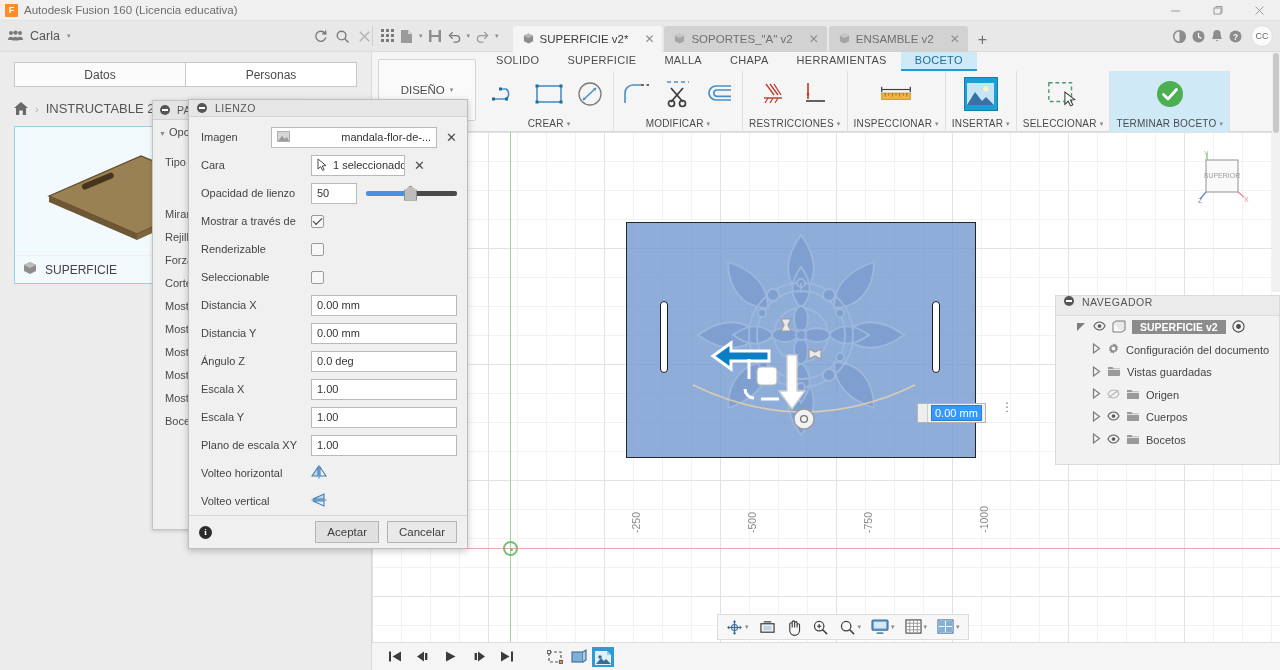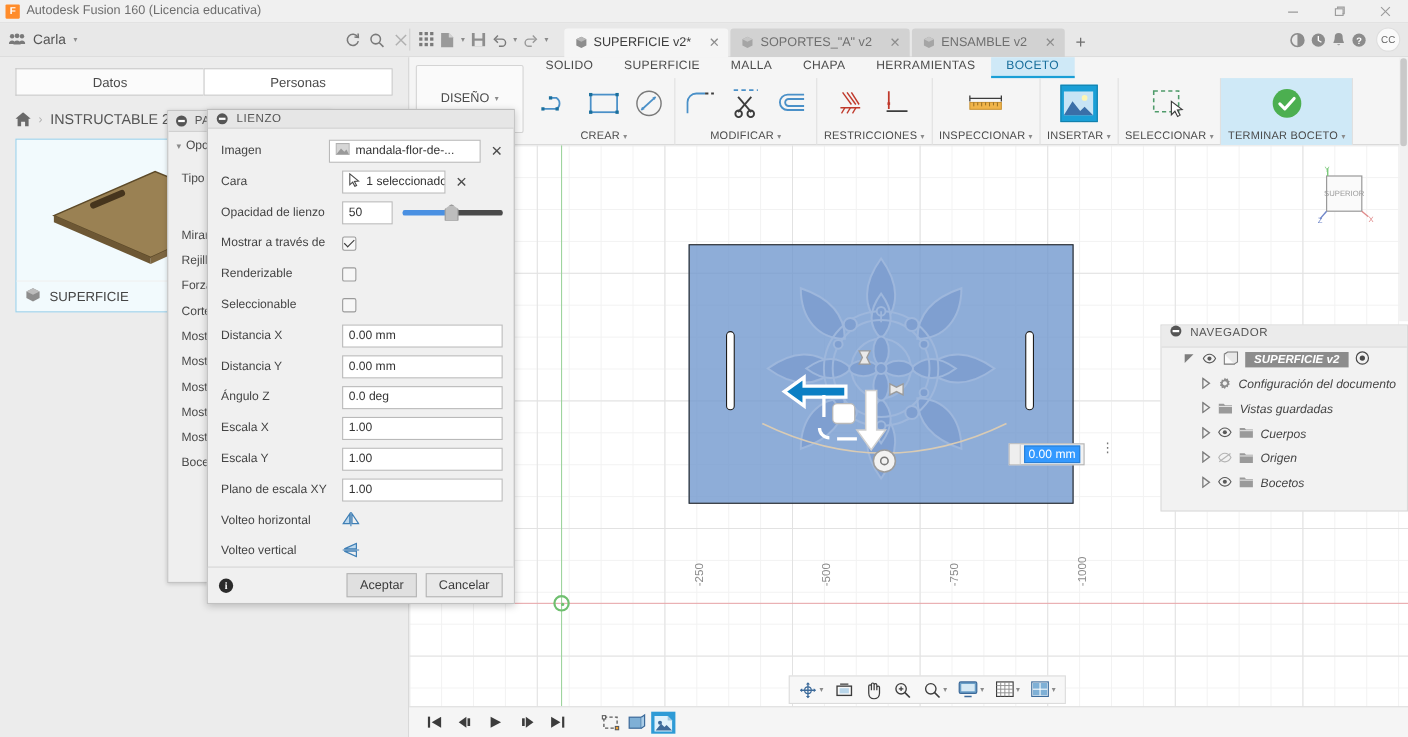--- a/index.html
+++ b/index.html
@@ -160,21 +160,21 @@
   }
   .lz-body { flex:1; padding:6px 10px 0 12px; }
   .lz-row { display:flex; align-items:center; height:28px; }
   .lz-label { width:110px; font-size:11px; color:#444; }
   .lz-val { flex:1; display:flex; align-items:center; gap:9px; }
   .lz-field {
     height:21px; border:1px solid #b9b9b9; background:#fff;
     display:flex; align-items:center; padding:0 5px; font-size:11px; color:#333;
     gap:5px; overflow:hidden; white-space:nowrap;
   }
-  .lz-field.wide { width:138px; }
+  .lz-field.wide { width:166px;justify-content:space-between; }
   .lz-field.full { width:100%; }
   .lz-field.num { width:46px; }
   .clear-x { color:#4a4a4a; font-size:13px; line-height:1; }
   .chk {
     width:13px; height:13px; border:1px solid #9b9b9b; background:#f7f7f7;
     display:flex; align-items:center; justify-content:center; border-radius:2px;
   }
   .chk.on::after {
     content:""; width:8px; height:4px; border-left:1.6px solid #3a3a3a;
     border-bottom:1.6px solid #3a3a3a; transform:rotate(-45deg) translate(1px,-1px);
@@ -270,21 +270,21 @@
   
   .navigator {
     position:absolute; right:0; top:295px; width:225px; height:170px;
     background:#f2f2f2; border:1px solid #dadada;
   }
   .nav-head {
     height:20px; background:#ebebeb; border-bottom:1px solid #dcdcdc;
     display:flex; align-items:flex-start; gap:8px; padding-left:8px;
     font-size:10.5px; color:#555; letter-spacing:.5px;
   }
-  .nav-row { display:flex; align-items:center; height:22.5px; font-size:11px; color:#444; gap:6px;font-style:italic; }
+  .nav-row { display:flex; align-items:center; height:22.5px; font-size:11px; color:#444; gap:6px; }
   .nav-row.root { padding-left:20px; }
   .nav-row.child { padding-left:36px; }
   .nav-name.sel {
     background:#8c8c8c; color:#fff; padding:1px 8px; font-weight:bold; font-size:10.5px;
   }
 
   
   .timeline {
     position:absolute; left:372px; bottom:0; width:908px; height:28px;
     background:#f5f5f5; border-top:1px solid #dedede;
@@ -970,52 +970,52 @@
     </div>
 
     <div class="nav-row child">
       <span>
         <svg width="9" height="11" viewBox="0 0 9 11">
             <path d="M1.5 1 L7.5 5.5 L1.5 10 Z" fill="none" stroke="#7d7d7d" stroke-width="1.2"></path>
           </svg>
       </span>
       <span>
         <svg width="13" height="10" viewBox="0 0 14 10">
-            <path d="M7 .8C3.2.8 1 5 1 5s2.2 4.2 6 4.2S13 5 13 5 10.8.8 7 .8z" fill="none" stroke="#5a5a5a" stroke-width="1.1"></path>
-            <circle cx="7" cy="5" r="2" fill="#5a5a5a"></circle>
+            <path d="M7 .8C3.2.8 1 5 1 5s2.2 4.2 6 4.2S13 5 13 5 10.8.8 7 .8z" fill="none" stroke="#b4b4b4" stroke-width="1.1"></path>
+            <line x1="1.5" y1="9" x2="12.5" y2="1" stroke="#b4b4b4" stroke-width="1.1"></line>
           </svg>
       </span>
       <span>
         <svg width="14" height="12" viewBox="0 0 14 12">
             <path d="M1 2h4.5l1.2 1.4H13V11H1z" fill="#9a9a9a"></path>
             <rect x="1" y="4" width="12" height="1" fill="#e2e2e2"></rect>
           </svg>
       </span>
-      <span>Cuerpos</span>
+      <span>Origen</span>
     </div>
 
     <div class="nav-row child">
       <span>
         <svg width="9" height="11" viewBox="0 0 9 11">
             <path d="M1.5 1 L7.5 5.5 L1.5 10 Z" fill="none" stroke="#7d7d7d" stroke-width="1.2"></path>
           </svg>
       </span>
       <span>
         <svg width="13" height="10" viewBox="0 0 14 10">
-            <path d="M7 .8C3.2.8 1 5 1 5s2.2 4.2 6 4.2S13 5 13 5 10.8.8 7 .8z" fill="none" stroke="#b4b4b4" stroke-width="1.1"></path>
-            <line x1="1.5" y1="9" x2="12.5" y2="1" stroke="#b4b4b4" stroke-width="1.1"></line>
+            <path d="M7 .8C3.2.8 1 5 1 5s2.2 4.2 6 4.2S13 5 13 5 10.8.8 7 .8z" fill="none" stroke="#5a5a5a" stroke-width="1.1"></path>
+            <circle cx="7" cy="5" r="2" fill="#5a5a5a"></circle>
           </svg>
       </span>
       <span>
         <svg width="14" height="12" viewBox="0 0 14 12">
             <path d="M1 2h4.5l1.2 1.4H13V11H1z" fill="#9a9a9a"></path>
             <rect x="1" y="4" width="12" height="1" fill="#e2e2e2"></rect>
           </svg>
       </span>
-      <span>Origen</span>
+      <span>Cuerpos</span>
     </div>
 
     <div class="nav-row child">
       <span>
         <svg width="9" height="11" viewBox="0 0 9 11">
             <path d="M1.5 1 L7.5 5.5 L1.5 10 Z" fill="none" stroke="#7d7d7d" stroke-width="1.2"></path>
           </svg>
       </span>
       <span>
         <svg width="13" height="10" viewBox="0 0 14 10">

